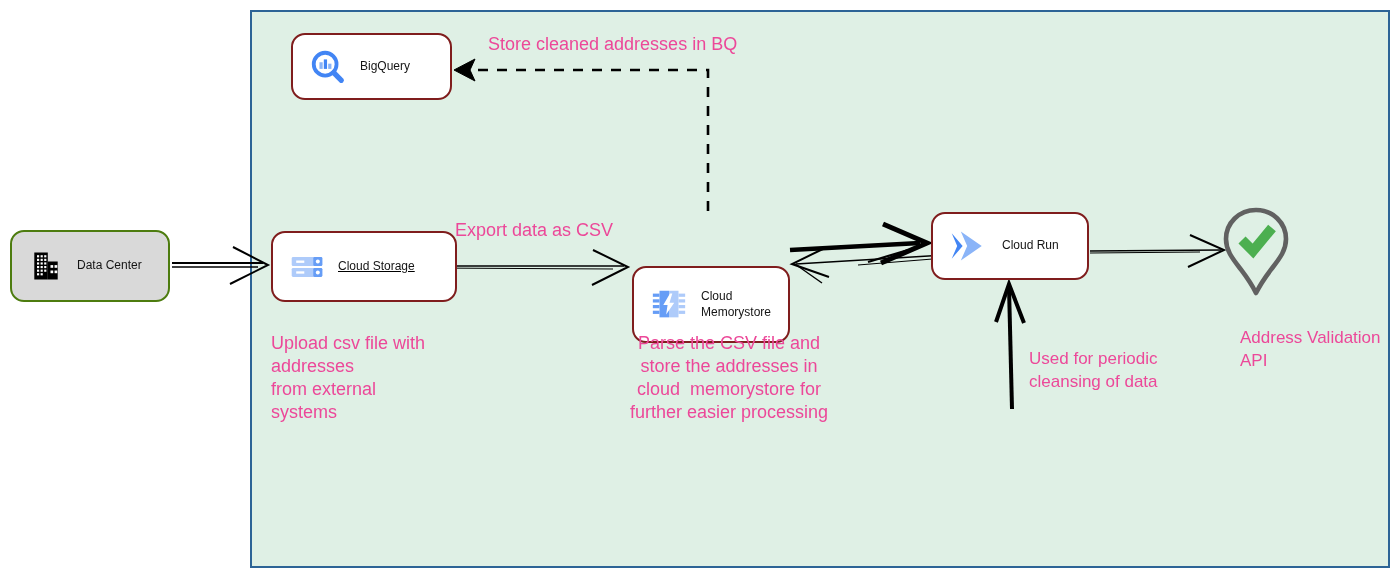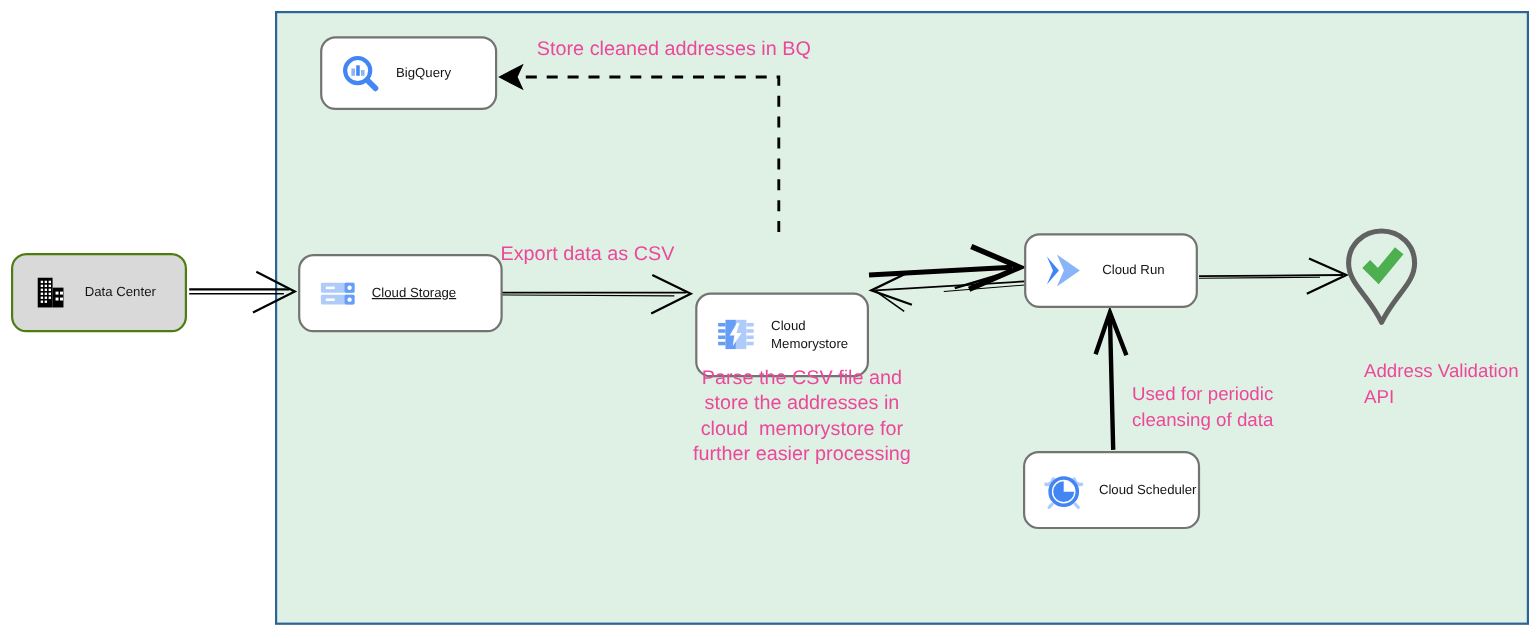--- a/index.html
+++ b/index.html
@@ -15,21 +15,21 @@
   .container-box {
     position: absolute;
     left: 250px; top: 10px;
     width: 1140px; height: 558px;
     background: #dff0e5;
     border: 2px solid #2d6496;
   }
   .node {
     position: absolute;
     background: #ffffff;
-    border: 2px solid #737373;
+    border: 2px solid #7f1d1d;
     border-radius: 14px;
     display: flex;
     align-items: center;
     padding-left: 16px;
     gap: 13px;
   }
   .node .label {
     font-size: 12px;
     color: #141414;
     white-space: pre-line;
@@ -195,45 +195,38 @@
   </div>
 
   <div class="node" style="left:931px; top:212px; width:158px; height:68px;">
     <svg class="icon" width="40" height="32" viewBox="0 0 44 34">
       <polygon points="3,3 15,17 3,31 9,17" fill="#4285f4"></polygon>
       <polygon points="13,1 36,17 13,33 20,17" fill="#8ab4f8"></polygon>
     </svg>
     <span class="label">Cloud Run</span>
   </div>
 
-  <div class="node" style="left:930px; top:410px; width:161px; height:71px;">
-    <svg class="icon" width="38" height="38" viewBox="0 0 40 40">
-      <path d="M 10 9 A 6 6 0 0 1 3 14" stroke="#aecbfa" stroke-width="3.4" fill="none" stroke-linecap="round"></path>
-      <path d="M 30 9 A 6 6 0 0 0 37 14" stroke="#aecbfa" stroke-width="3.4" fill="none" stroke-linecap="round"></path>
-      <line x1="9" y1="33" x2="6" y2="36" stroke="#aecbfa" stroke-width="3" stroke-linecap="round"></line>
-      <line x1="31" y1="33" x2="34" y2="36" stroke="#aecbfa" stroke-width="3" stroke-linecap="round"></line>
-      <circle cx="20" cy="21" r="13" fill="#ffffff" stroke="#4285f4" stroke-width="3.4"></circle>
-      <path d="M 20 21 L 20 11 A 10 10 0 1 0 30 21 Z" fill="#4285f4"></path>
-    </svg>
-    <span class="label">Cloud Scheduler</span>
-  </div>
 
   <div class="pin-wrap">
     <svg width="72" height="106" viewBox="0 0 72 106">
       <path d="M36 4 C19 4 6 17 6 33 c0 11 6 19 13 28 c6 8 11 14 17 26 c6-12 11-18 17-26 c7-9 13-17 13-28 C66 17 53 4 36 4 Z" fill="none" stroke="#616161" stroke-width="4.6" stroke-linejoin="round"></path>
       <path d="M22 34 L33 45 L52 22" fill="none" stroke="#4caf50" stroke-width="10"></path>
     </svg>
   </div>
   <div class="annotation small" style="left:1240px; top:326px; width:160px;">Address Validation
 API</div>
 
   <div class="annotation" style="left:488px; top:33px; width:320px;">Store cleaned addresses in BQ</div>
 
   <div class="annotation" style="left:455px; top:219px; width:220px;">Export data as CSV</div>
 
+  <div class="annotation" style="left:271px; top:332px; width:210px;">Upload csv file with
+addresses
+from external
+systems</div>
 
   <div class="annotation" style="left:609px; top:332px; width:240px;text-align:center;">Parse the CSV file and
 store the addresses in
 cloud  memorystore for
 further easier processing</div>
 
   <div class="annotation small" style="left:1029px; top:347px; width:170px;">Used for periodic
 cleansing of data</div>
 
 </div>

